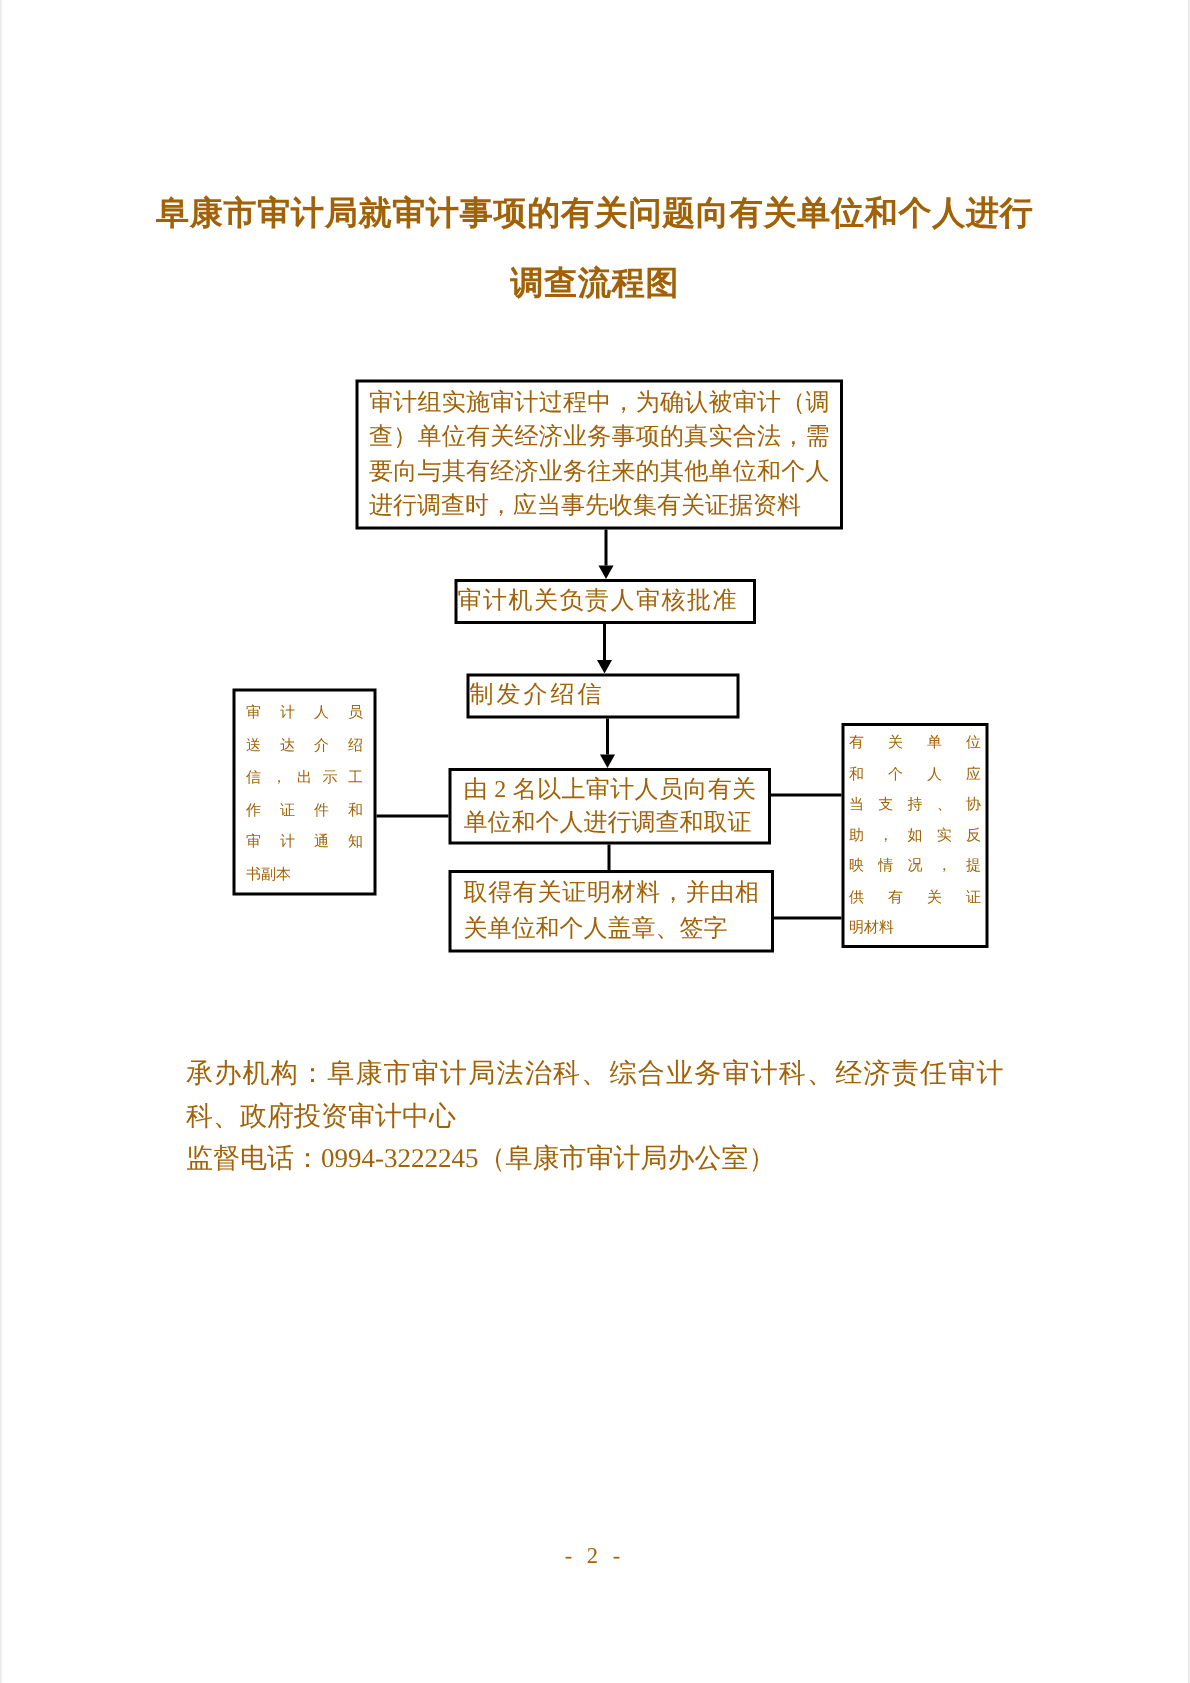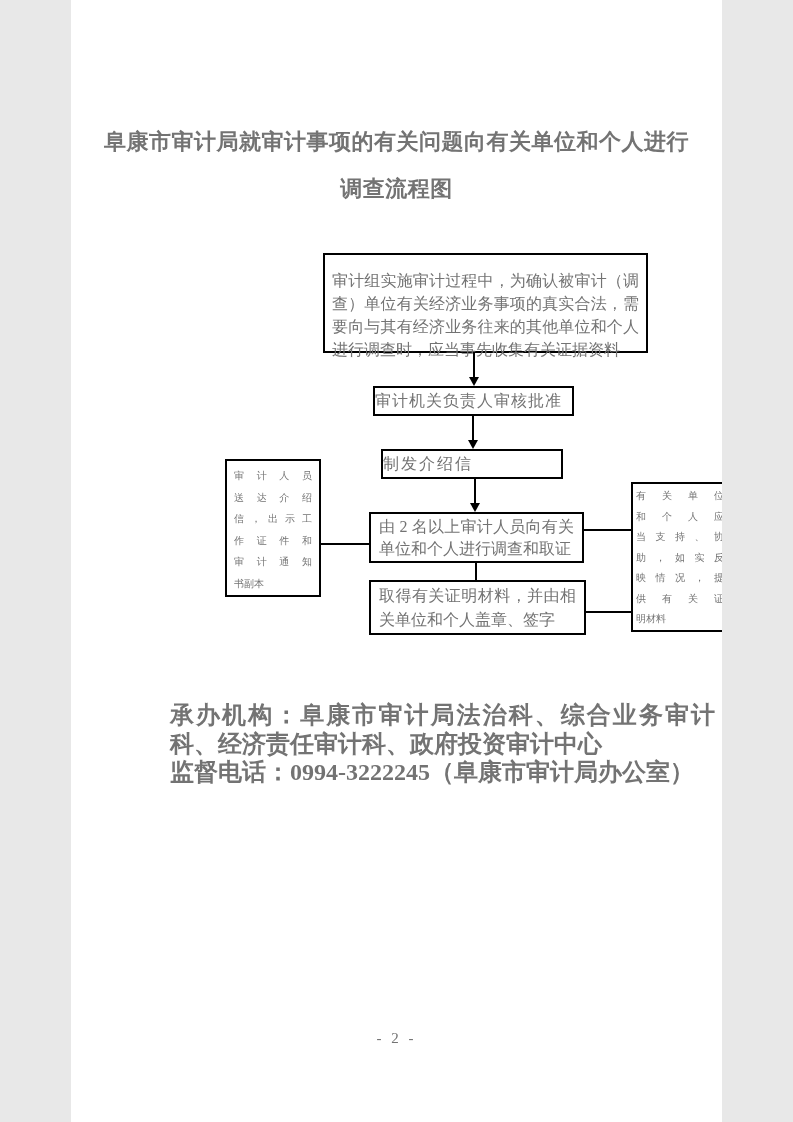--- a/index.html
+++ b/index.html
@@ -1,23 +1,23 @@
 <!DOCTYPE html>
 <html><head>
 <meta charset="utf-8">
 <style>
   html, body { margin: 0; padding: 0; background: #e8e8e8; }
   .page {
     position: relative;
-    width: 651px;
+    width: 791px;
     height: 1122px;
     background: #ffffff;
     margin: 0 auto;
     font-family: "Liberation Serif", serif;
-    color: #737373;
+    color: #a16207;
     overflow: hidden;
   }
 
   
   .title {
     position: absolute;
     top: 118px;
     left: 50%;
     transform: translateX(-50%);
     width: 600px;
@@ -32,22 +32,22 @@
 
   
   .fbox {
     position: absolute;
     box-sizing: border-box;
     border: 2px solid #000;
     background: #fff;
     font-size: 16px;
   }
   .box-step1 {
-    left: 252px; top: 253px; width: 325px; height: 100px;
-    padding: 14px 7px;
+    left: 236px; top: 253px; width: 325px; height: 100px;
+    padding: 2px 7px;
     line-height: 23px;
     text-align: justify;
     text-justify: inter-character;
   }
   .box-step2 {
     left: 302px; top: 386px; width: 201px; height: 30px;
     line-height: 26px;
     letter-spacing: 1px;
   }
   .box-step3 {
@@ -115,25 +115,25 @@
     height: 2px;
     background: #000;
   }
   .conn-left   { left: 250px; top: 543px; width: 48px; }
   .conn-right1 { left: 513px; top: 529px; width: 47px; }
   .conn-right2 { left: 515px; top: 611px; width: 45px; }
 
   
   .footer {
     position: absolute;
-    left: 99px;
+    left: 123px;
     top: 701px;
     width: 545px;
-    font-weight: bold;
-    font-size: 24px;
+    font-weight: normal;
+    font-size: 18px;
     line-height: 28.5px;
     text-align: justify;
     text-justify: inter-character;
   }
   .footer p { margin: 0; }
 
   
   .pagenum {
     position: absolute;
     left: 0; right: 0;

